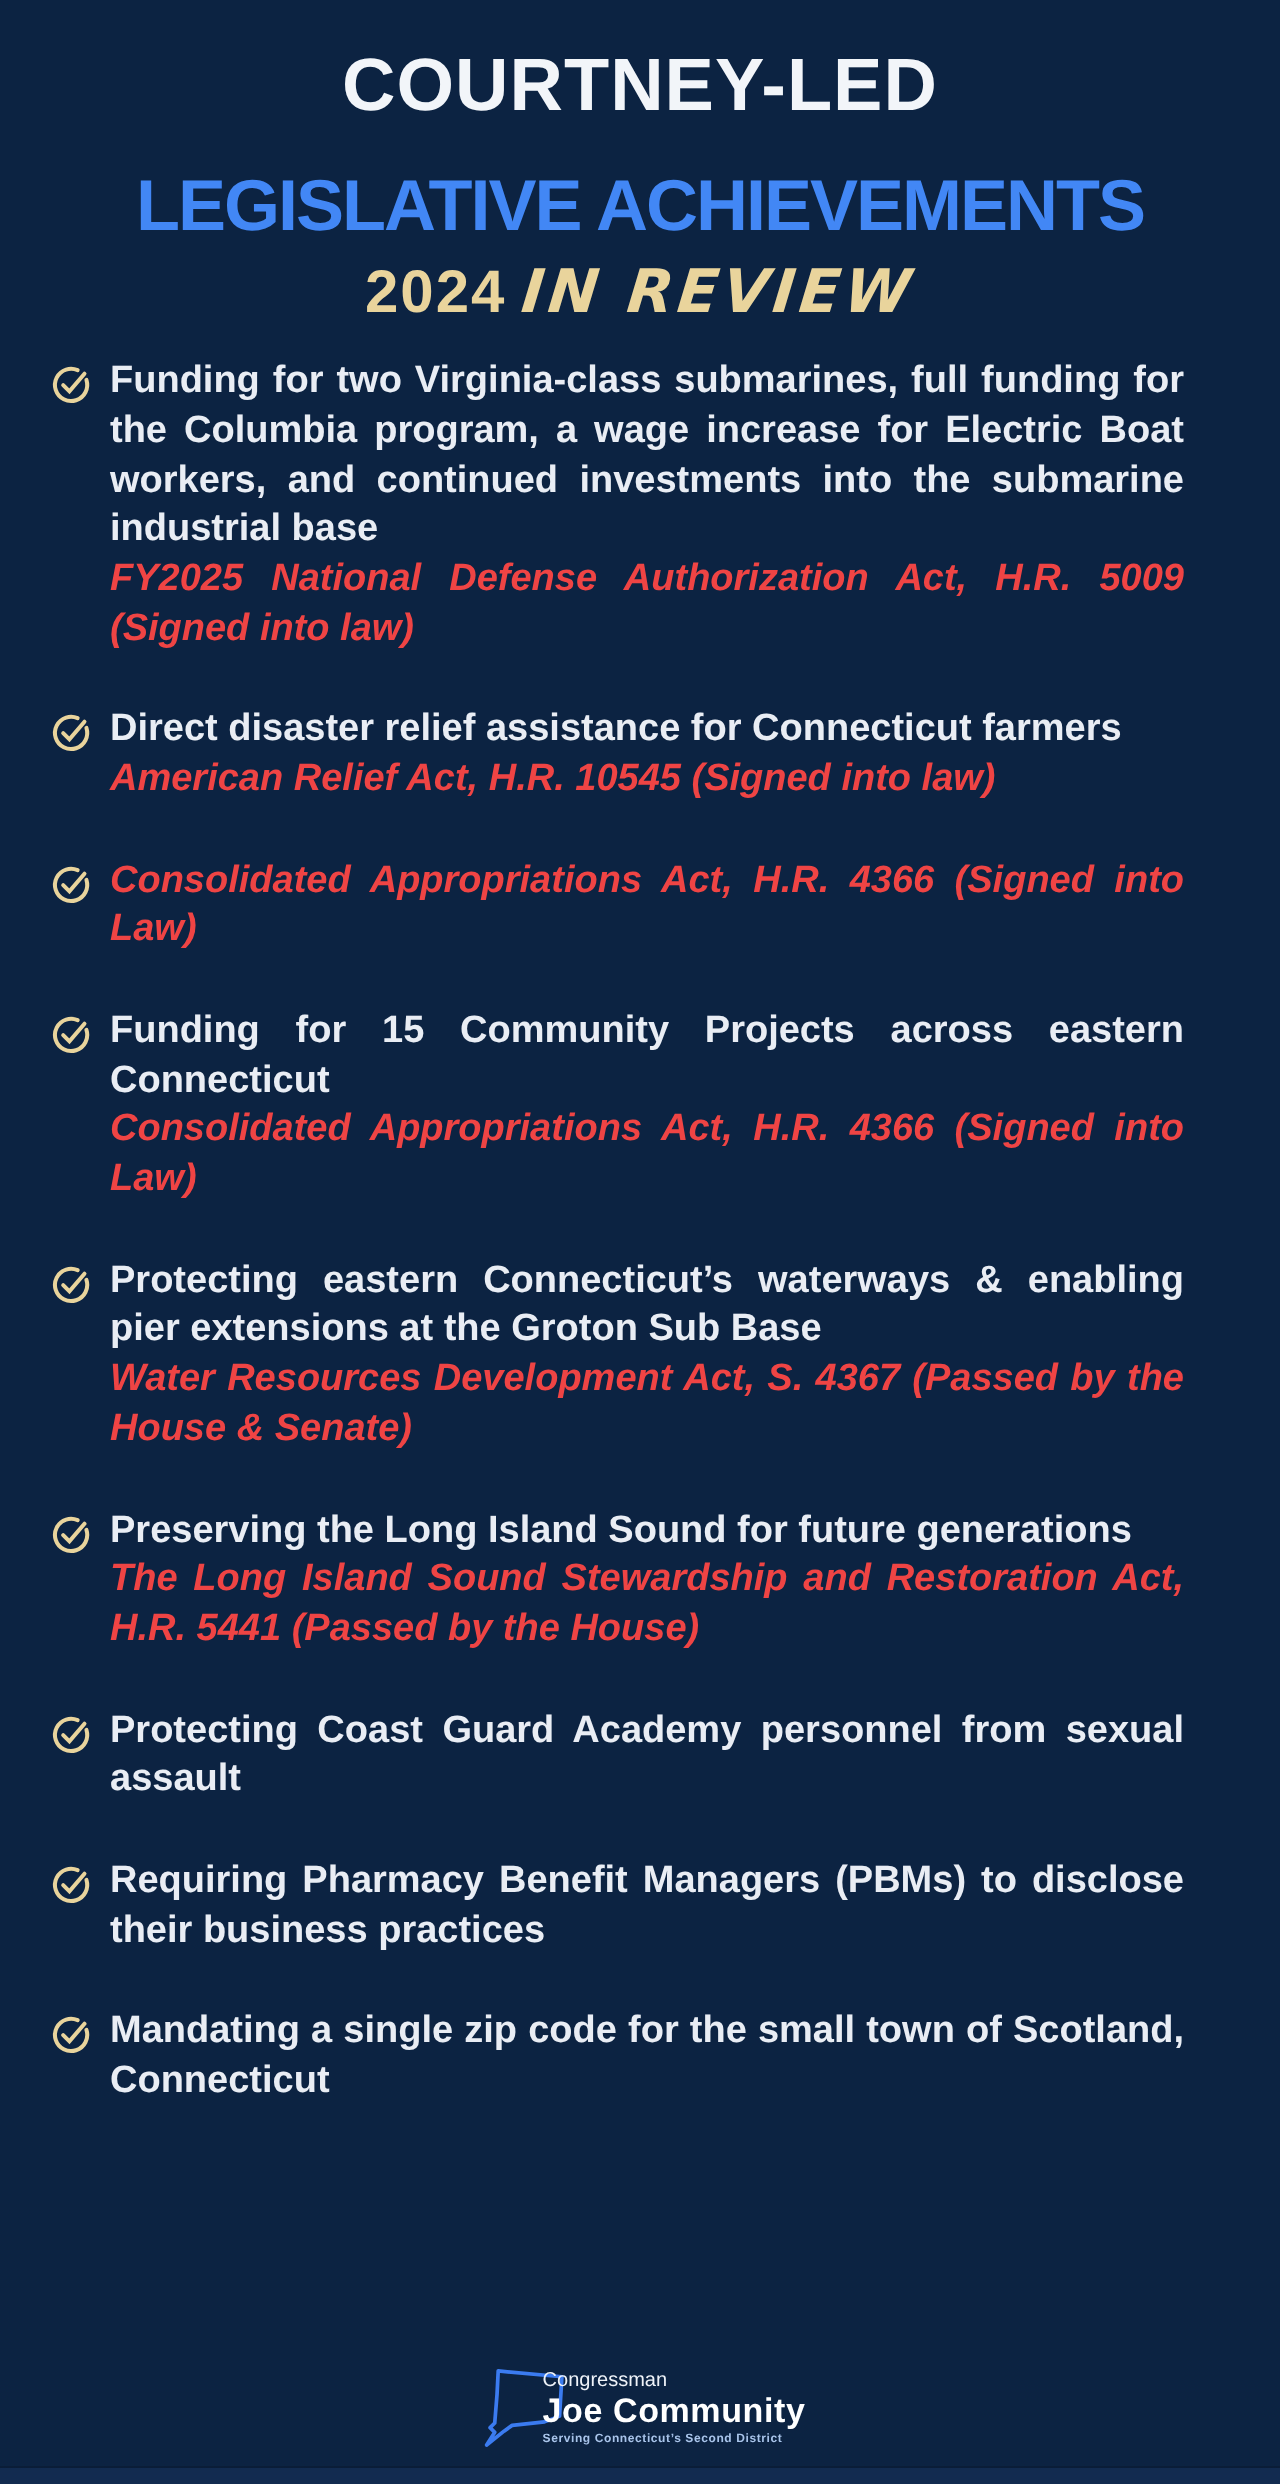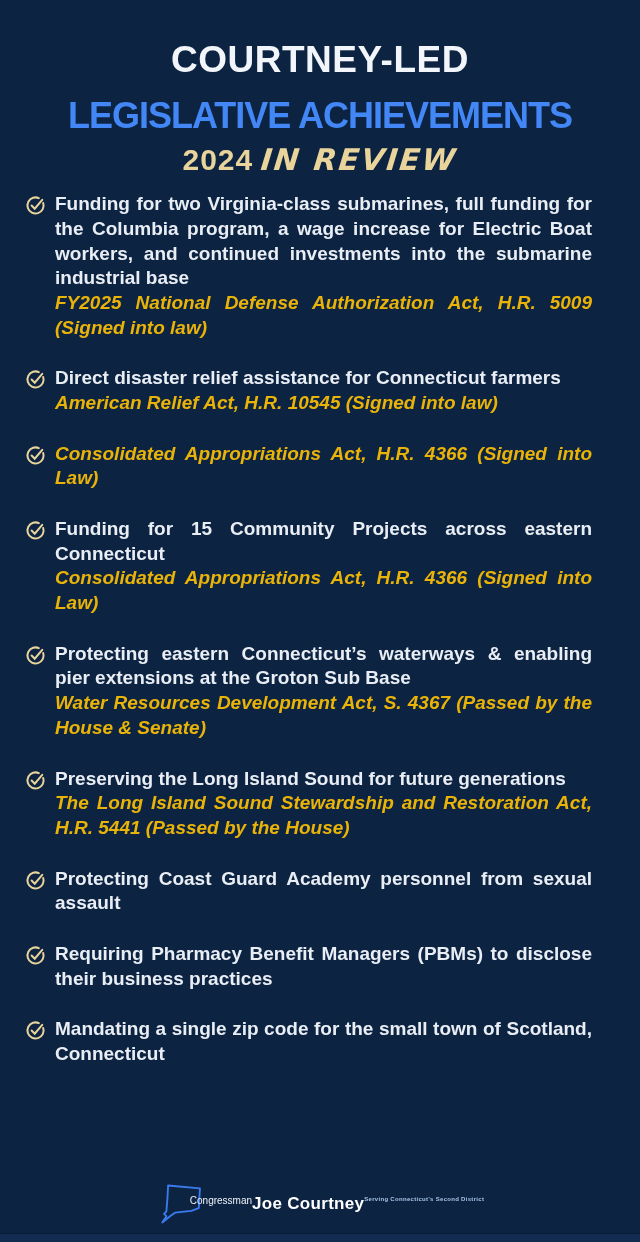--- a/index.html
+++ b/index.html
@@ -4,55 +4,55 @@
 <style>
   html,body { margin:0; padding:0; background:#0c2342; }
   .page {
     position:relative; width:640px; height:1242px; overflow:hidden;
     background:#0c2342;
     font-family:"Liberation Sans","DejaVu Sans",sans-serif;
   }
   
   header { text-align:center; padding-top:24px; }
   .t1 {
-    margin:17px; color:#f2f5f9; font-size:37px; font-weight:800;
+    margin:0; color:#f2f5f9; font-size:37px; font-weight:800;
     letter-spacing:0.5px; line-height:1.05;
   }
   .t2 {
-    margin:5px 0 0; color:#4287f5; font-size:36px; font-weight:800;
+    margin:21px 0 0; color:#4287f5; font-size:36px; font-weight:800;
     letter-spacing:-1px; line-height:1.05;
   }
   .t3 { margin:9px 0 0; color:#e9d49c; font-size:30px; font-weight:800; line-height:1.05; }
   .t3 .year { letter-spacing:1px; }
   .t3 .phrase {
     display:inline-block; font-style:italic; transform:skewX(-6deg);
     margin-left:8px; letter-spacing:2px;
     font-family:"DejaVu Sans","Liberation Sans",sans-serif;
   }
   
   main { padding:17px 48px 0 25px; }
   .item { display:flex; align-items:flex-start; gap:8px; margin-bottom:26px; }
   .check { flex:0 0 22px; margin-top:2px; line-height:0; }
   .text { flex:1; min-width:0; }
   .desc {
     margin:0; color:#e9edf4; font-size:19px; line-height:1.3;
     text-align:justify;
     font-weight:bold;
   }
   .cite {
-    margin:0; color:#eab308; font-size:19px; line-height:1.3;
+    margin:0; color:#ef4444; font-size:19px; line-height:1.3;
     font-weight:bold; font-style:italic; text-align:justify;
   }
   
   footer {
     position:absolute; left:0; right:0; bottom:16px;
     display:flex; justify-content:center; align-items:center;
   }
   .ct-icon { line-height:0; }
-  .logo-text { margin-left:-18px; display:flex; flex-direction:row; }
+  .logo-text { margin-left:-18px; display:flex; flex-direction:column; }
   .lt-small { color:#eef2f8; font-size:10px; line-height:1.15; }
   .lt-name  { color:#ffffff; font-size:17px; font-weight:800; letter-spacing:0.3px; line-height:1.1; }
   .lt-tag   { color:#a9c4ea; font-size:6px; font-weight:bold; letter-spacing:0.3px; margin-top:1px; }
   .bottom-strip {
     position:absolute; left:0; right:0; bottom:0; height:8px;
     background:#122b50; border-top:1px solid #0a1d38;
   }
 </style>
 </head>
 <body>
@@ -203,19 +203,19 @@
   </main>
 
   <footer>
     <span class="ct-icon">
       <svg width="52" height="44" viewBox="0 0 44 38">
         <path d="M10 3 L37.5 5.5 L36.5 22.5 L30 25 L16 26.5 L12.5 29 L5 35 L8.5 29.5 L6.5 27.5 L8.5 25.5 L9.5 13 Z" fill="none" stroke="#3b7bf0" stroke-width="1.6" stroke-linejoin="round" stroke-linecap="round"></path>
       </svg>
     </span>
     <div class="logo-text">
       <span class="lt-small">Congressman</span>
-      <span class="lt-name">Joe Courtney</span>
+      <span class="lt-name">Joe Community</span>
       <span class="lt-tag">Serving Connecticut’s Second District</span>
     </div>
   </footer>
 
   <div class="bottom-strip"></div>
 </div>
 
 </body></html>

